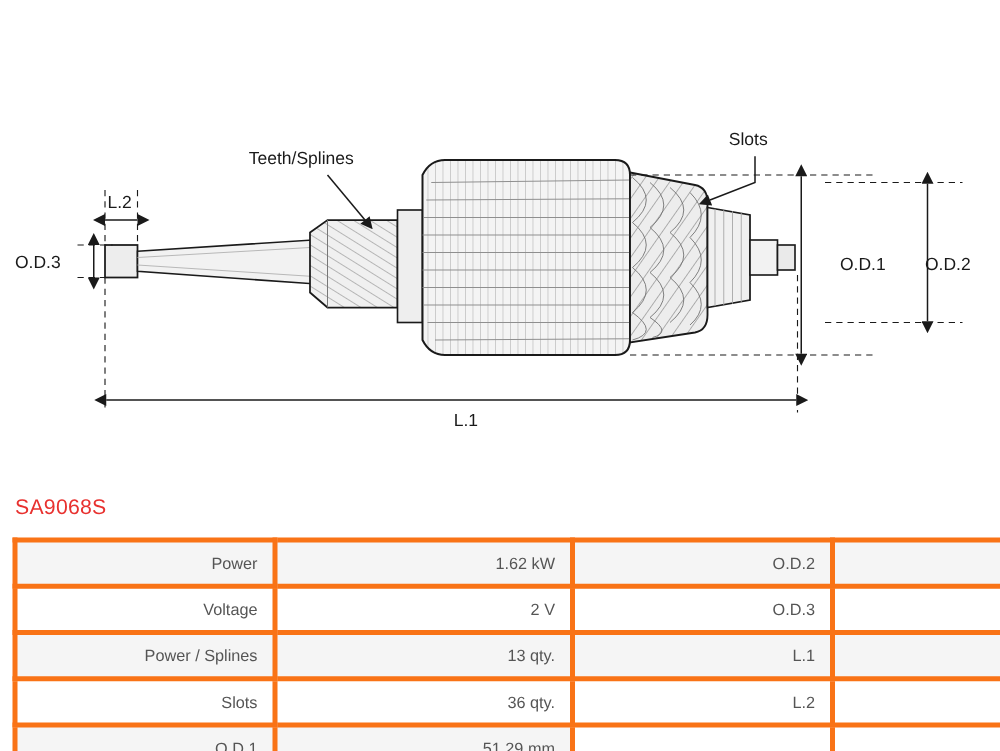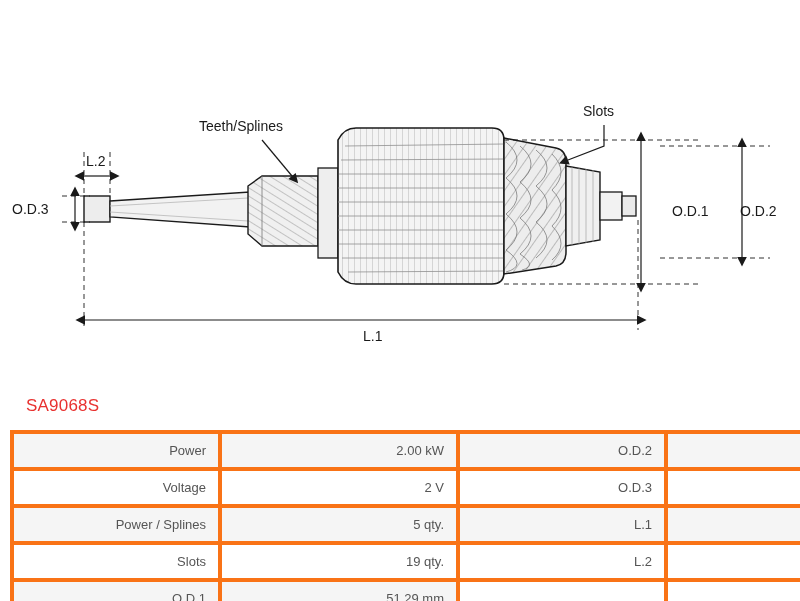--- a/index.html
+++ b/index.html
@@ -24,21 +24,20 @@
     display: block;
   }
   .part-code {
     position: absolute;
     left: 12px;
     top: 396px;
     font-size: 17px;
     color: #e8312f;
     font-family: "Liberation Sans", sans-serif;
     letter-spacing: 0.2px;
-    margin-left: 14px;
   }
   .specs-wrap {
     position: absolute;
     left: 10px;
     top: 430px;
     width: 780px;
   }
   table.specs {
     border-collapse: collapse;
     width: 780px;
@@ -197,39 +196,39 @@
   </svg>
 </div>
 
 <div class="part-code">SA9068S</div>
 
 <div class="specs-wrap">
   <table class="specs">
     <tbody>
       <tr class="odd">
         <td class="label">Power</td>
-        <td class="value">2.00 kW</td>
+        <td class="value">1.62 kW</td>
         <td class="label">O.D.2</td>
         <td class="value">32.30 mm</td>
       </tr>
       <tr>
         <td class="label">Voltage</td>
         <td class="value">2 V</td>
         <td class="label">O.D.3</td>
         <td class="value">8.00 mm</td>
       </tr>
       <tr class="odd">
         <td class="label">Power / Splines</td>
-        <td class="value">5 qty.</td>
+        <td class="value">13 qty.</td>
         <td class="label">L.1</td>
         <td class="value">145.00 mm</td>
       </tr>
       <tr>
         <td class="label">Slots</td>
-        <td class="value">19 qty.</td>
+        <td class="value">36 qty.</td>
         <td class="label">L.2</td>
         <td class="value">15.50 mm</td>
       </tr>
       <tr class="odd">
         <td class="label">O.D.1</td>
         <td class="value">51.29 mm</td>
         <td class="label empty"></td>
         <td class="value empty"></td>
       </tr>
     </tbody>

